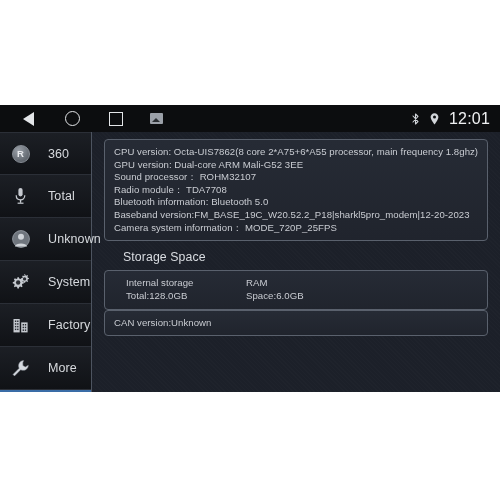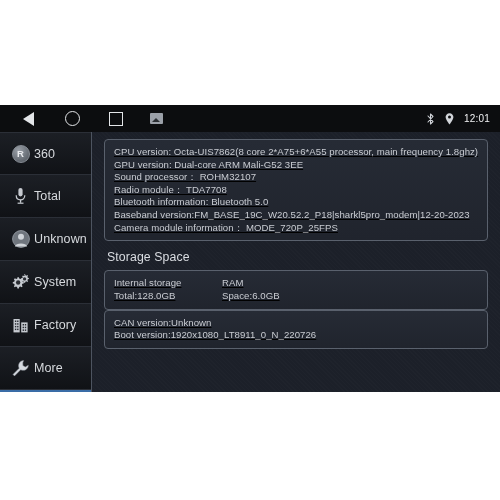--- a/index.html
+++ b/index.html
@@ -84,21 +84,21 @@
   #status-right {
     position: absolute;
     right: 6px; top: 0;
     height: 27px;
     display: flex;
     align-items: center;
     gap: 9px;
   }
   #status-clock {
     color: #f0f1f3;
-    font-size: 10px;
+    font-size: 16px;
     letter-spacing: 0.2px;
     padding-right: 4px;
     text-align: center;
   }
   .st-ico { display: block; }
 
   
   #main {
     position: absolute;
     left: 0; top: 27px;
@@ -149,21 +149,21 @@
       #3b6ea8 0%,
       #2f6199 28%,
       #2a6bb5 62%,
       #2f8ede 88%,
       #55b2f0 100%);
     border-bottom: 1px solid #5aa7dd;
   }
   .side-label {
     color: #d7dade;
     font-size: 12.5px;
-    margin-left: 4px;
+    margin-left: 18px;
     letter-spacing: 0.1px;
   }
 
   .side-ico {
     width: 19px; height: 19px;
     flex: 0 0 19px;
     display: flex;
     align-items: center;
     justify-content: center;
   }
@@ -190,40 +190,40 @@
     padding: 7px 12px 0 11px;
     box-sizing: border-box;
     overflow: hidden;
   }
   .panel {
     border: 1px solid #5a616d;
     border-radius: 4px;
     background: linear-gradient(to bottom, #262b35 0%, #20242d 100%);
     padding: 6px 9px 6px 9px;
     box-sizing: border-box;
-    text-decoration: underline;
   }
   .panel-line {
     color: #c9ccd2;
     font-size: 9.6px;
     line-height: 12.6px;
     white-space: nowrap;
     letter-spacing: 0.05px;
   }
   .section-title {
     color: #d9dce1;
     font-size: 12.3px;
-    margin: 9px 0 6px 3px;
+    margin: 9px 0 6px 19px;
     letter-spacing: 0.1px;
   }
   .storage-cols {
     display: flex;
   }
   .storage-col {
     width: 108px;
+    margin-left: 12px;
   }
   .storage-col .panel-line { line-height: 12.8px; }
 </style>
 </head>
 <body>
 
 <div id="device">
 
   <div id="navbar">
 
@@ -347,37 +347,36 @@
 
     <div id="content">
 
       <div class="panel" id="device-info-panel">
         <div class="panel-line">CPU version: Octa-UIS7862(8 core 2*A75+6*A55 processor, main frequency 1.8ghz)</div>
         <div class="panel-line">GPU version: Dual-core ARM Mali-G52 3EE</div>
         <div class="panel-line">Sound processor： ROHM32107</div>
         <div class="panel-line">Radio module： TDA7708</div>
         <div class="panel-line">Bluetooth information: Bluetooth 5.0</div>
         <div class="panel-line">Baseband version:FM_BASE_19C_W20.52.2_P18|sharkl5pro_modem|12-20-2023</div>
-        <div class="panel-line">Camera module information： MODE_720P_25FPS</div>
+        <div class="panel-line">Camera system information： MODE_720P_25FPS</div>
       </div>
 
       <div class="section-title">Storage Space</div>
       <div class="panel" id="storage-panel">
         <div class="storage-cols">
           <div class="storage-col">
             <div class="panel-line">Internal storage</div>
             <div class="panel-line">Total:128.0GB</div>
           </div>
           <div class="storage-col">
             <div class="panel-line">RAM</div>
             <div class="panel-line">Space:6.0GB</div>
           </div>
         </div>
       </div>
 
       <div class="panel" id="system-info-panel">
         <div class="panel-line">CAN version:Unknown</div>
-        <div class="panel-line">Boot version:1920x1080_LT8911_0_N_220726</div>
       </div>
 
     </div>
   </div>
 </div>
 
 </body></html>

